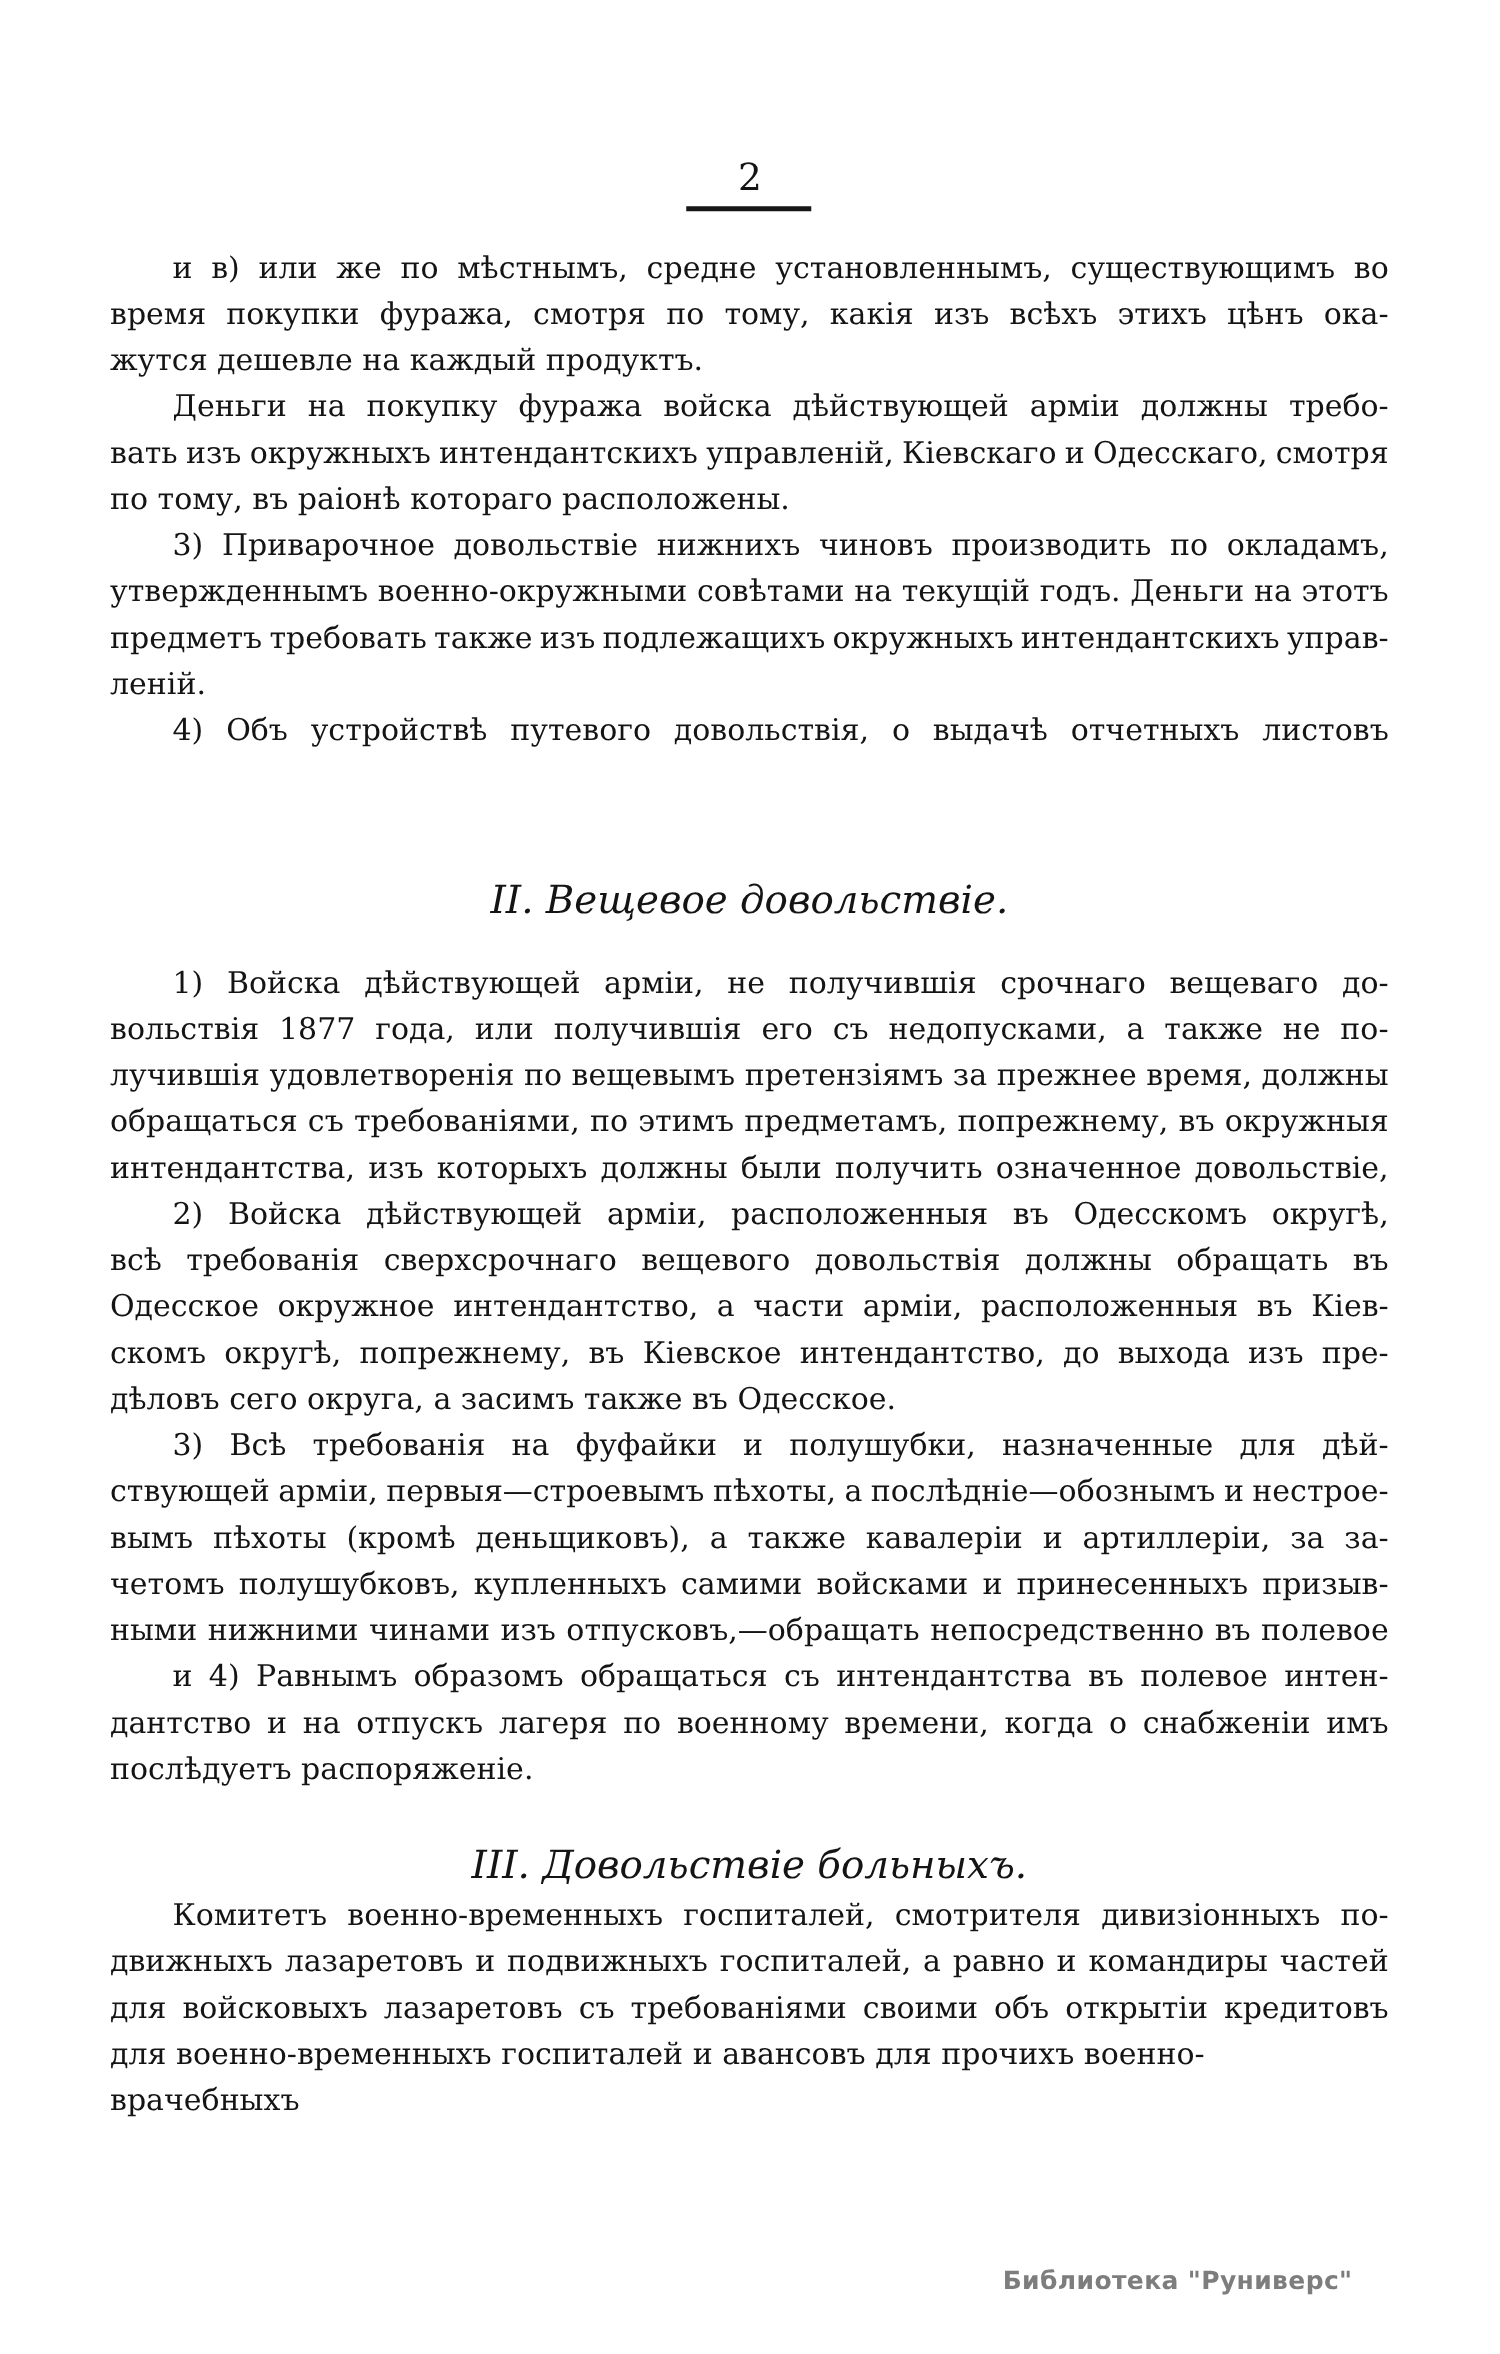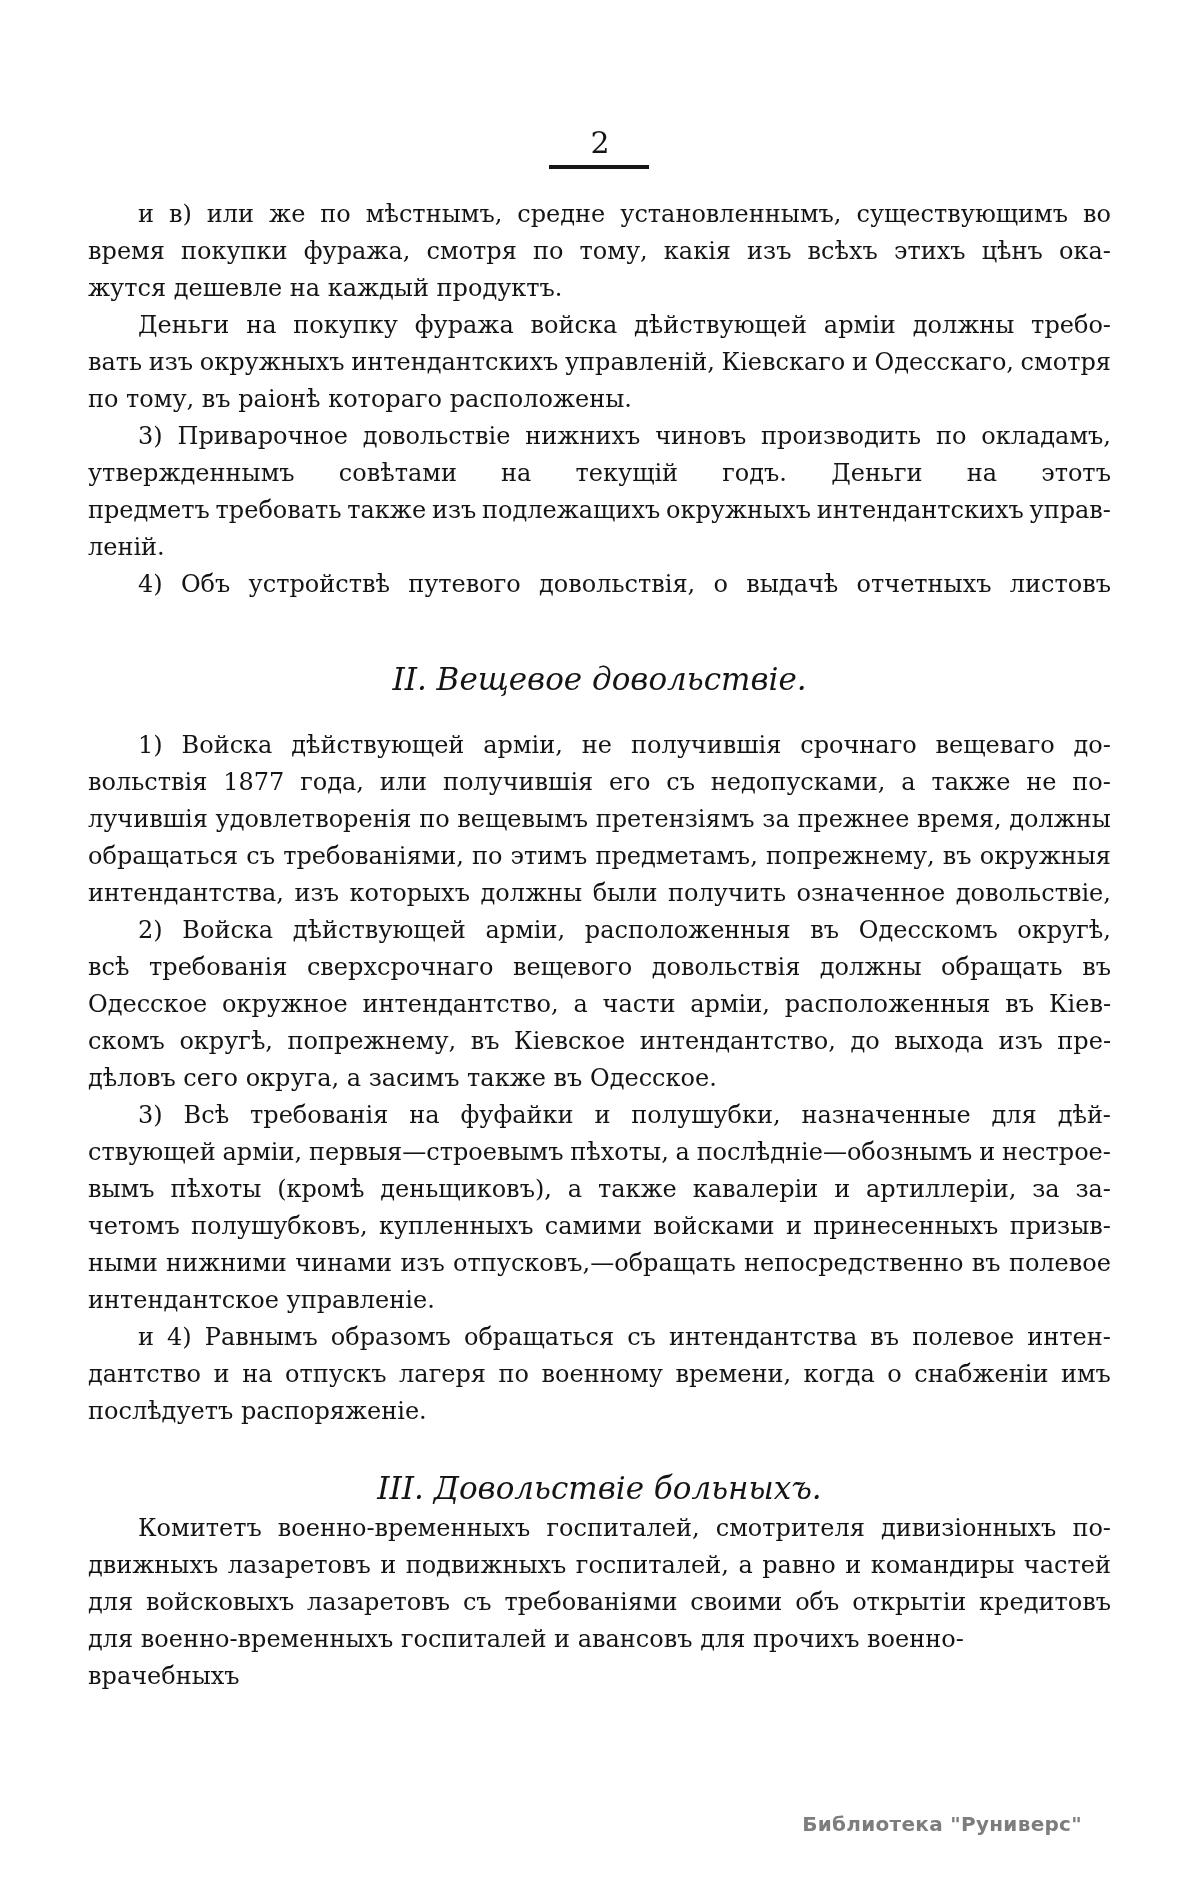--- a/index.html
+++ b/index.html
@@ -52,21 +52,21 @@
     display: block;
     white-space: normal;
   }
   .section-heading {
     text-align: center;
     font-style: italic;
     font-size: 31px;
     line-height: 44px;
     height: 44px;
   }
-  .heading-2 { margin-top: 54px; margin-bottom: 26px; }
+  .heading-2 { margin-top: 95px; margin-bottom: 26px; }
   .heading-3 { margin-top: 36px; }
   .watermark {
     position: absolute;
     top: 1812px;
     right: 118px;
     font-family: "DejaVu Sans", "Liberation Sans", sans-serif;
     font-size: 20px;
     font-weight: 600;
     color: #7d7d7d;
     letter-spacing: 0.3px;
@@ -142,20 +142,21 @@
           <span>Приварочное</span>
           <span>довольствіе</span>
           <span>нижнихъ</span>
           <span>чиновъ</span>
           <span>производить</span>
           <span>по</span>
           <span>окладамъ,</span>
         </div>
         <div class="line">
           <span>утвержденнымъ</span>
+          <span>военно-окружными</span>
           <span>совѣтами</span>
           <span>на</span>
           <span>текущій</span>
           <span>годъ.</span>
           <span>Деньги</span>
           <span>на</span>
           <span>этотъ</span>
         </div>
         <div class="line">
           <span>предметъ</span>
@@ -339,21 +340,20 @@
         <div class="line">
           <span>ными</span>
           <span>нижними</span>
           <span>чинами</span>
           <span>изъ</span>
           <span>отпусковъ,—обращать</span>
           <span>непосредственно</span>
           <span>въ</span>
           <span>полевое</span>
         </div>
-        <div class="line last">интендантское управленіе.</div>
       </div>
     <div class="para">
         <div class="line first">
           <span>и</span>
           <span>4)</span>
           <span>Равнымъ</span>
           <span>образомъ</span>
           <span>обращаться</span>
           <span>съ</span>
           <span>интендантства</span>

